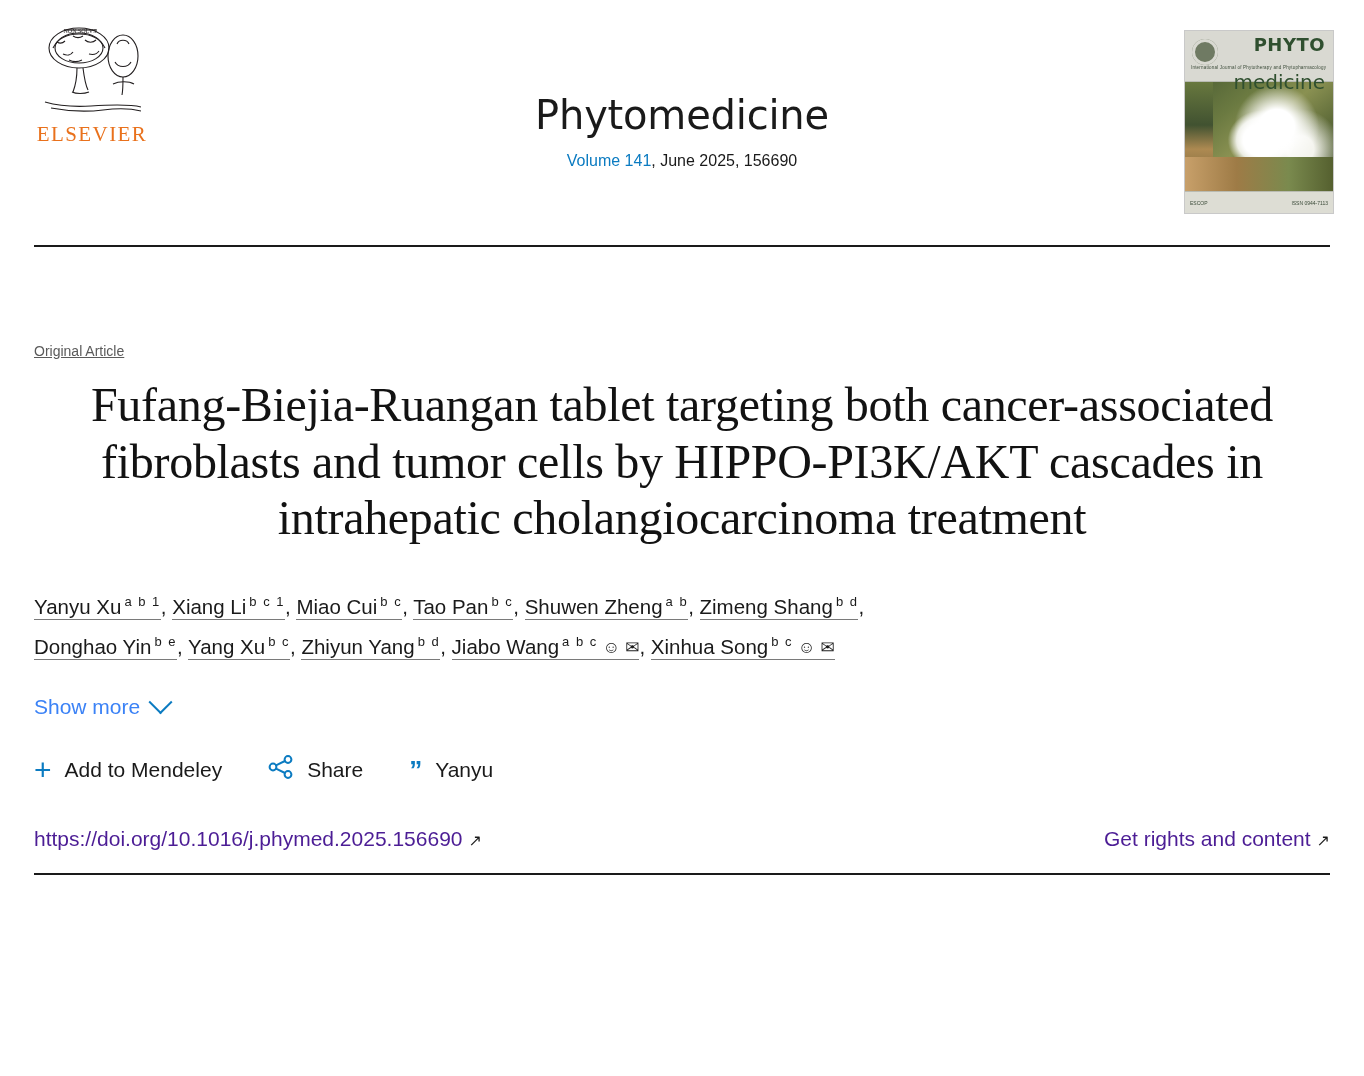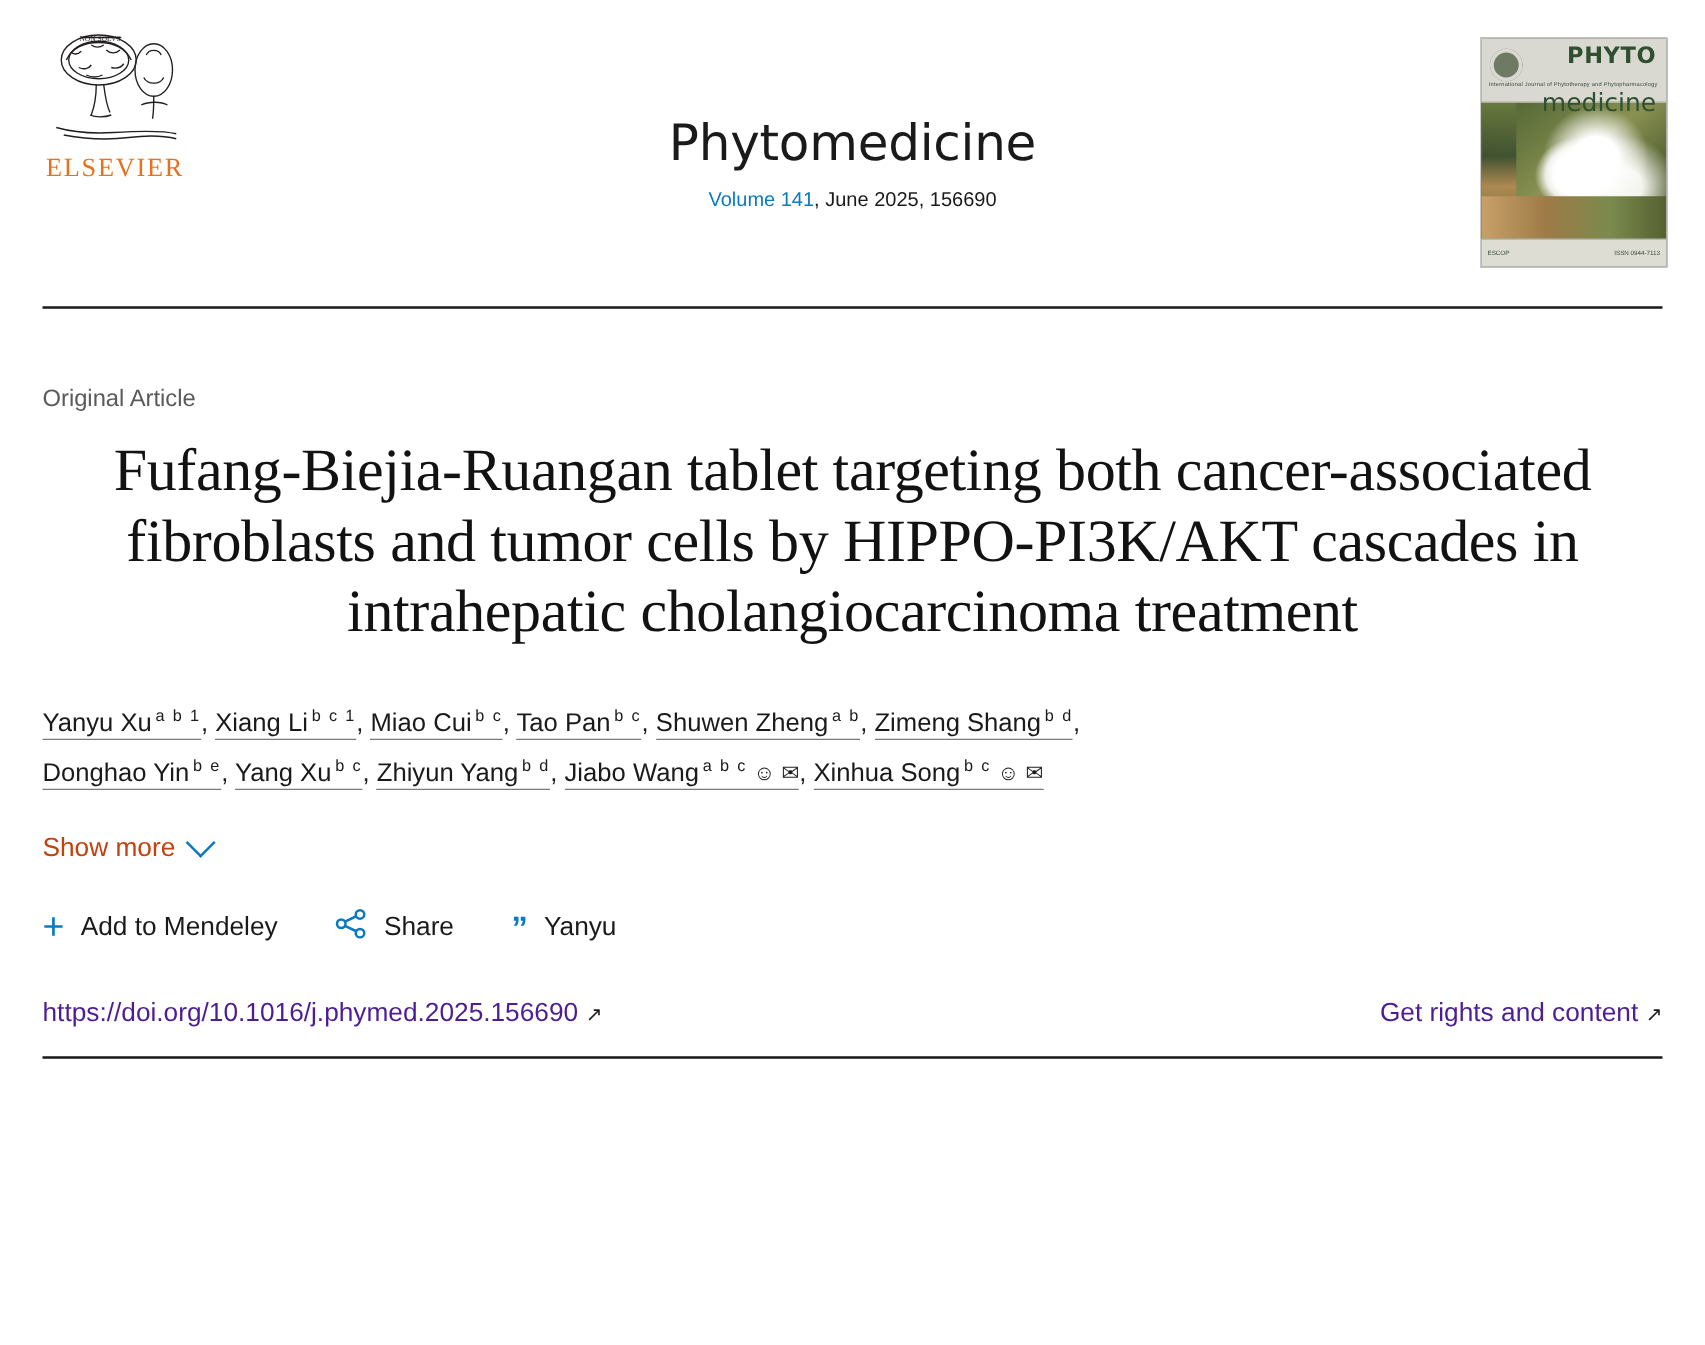--- a/index.html
+++ b/index.html
@@ -154,23 +154,24 @@
     background: #1a1a1a;
     margin: 0 34px;
   }
 
   
   .article {
     padding: 0 34px;
     box-sizing: border-box;
   }
   .article-type {
-    margin-top: 62px;
-    font-size: 19px;
+    margin-top: 96px;
+    font-size: 14px;
     color: #5a5a5a;
+    text-decoration: underline;
   }
   .article-title {
     margin: 18px 0 0 0;
     font-family: "Liberation Serif", serif;
     font-size: 48px;
     line-height: 1.18;
     font-weight: 400;
     color: #121212;
     letter-spacing: -0.3px;
     max-width: 1300px;
@@ -200,21 +201,21 @@
     display: inline-block;
     margin-left: 5px;
     color: #1a1a1a;
     font-size: 17px;
     vertical-align: 1px;
   }
   .sep { }
 
   .show-more {
     margin-top: 28px;
-    color: #c2410c;
+    color: #3b82f6;
     font-size: 21px;
     display: inline-flex;
     align-items: center;
     gap: 12px;
     cursor: pointer;
   }
   .chev {
     display: inline-block;
     width: 15px; height: 15px;
     border-right: 2.5px solid #0b7bc1;

